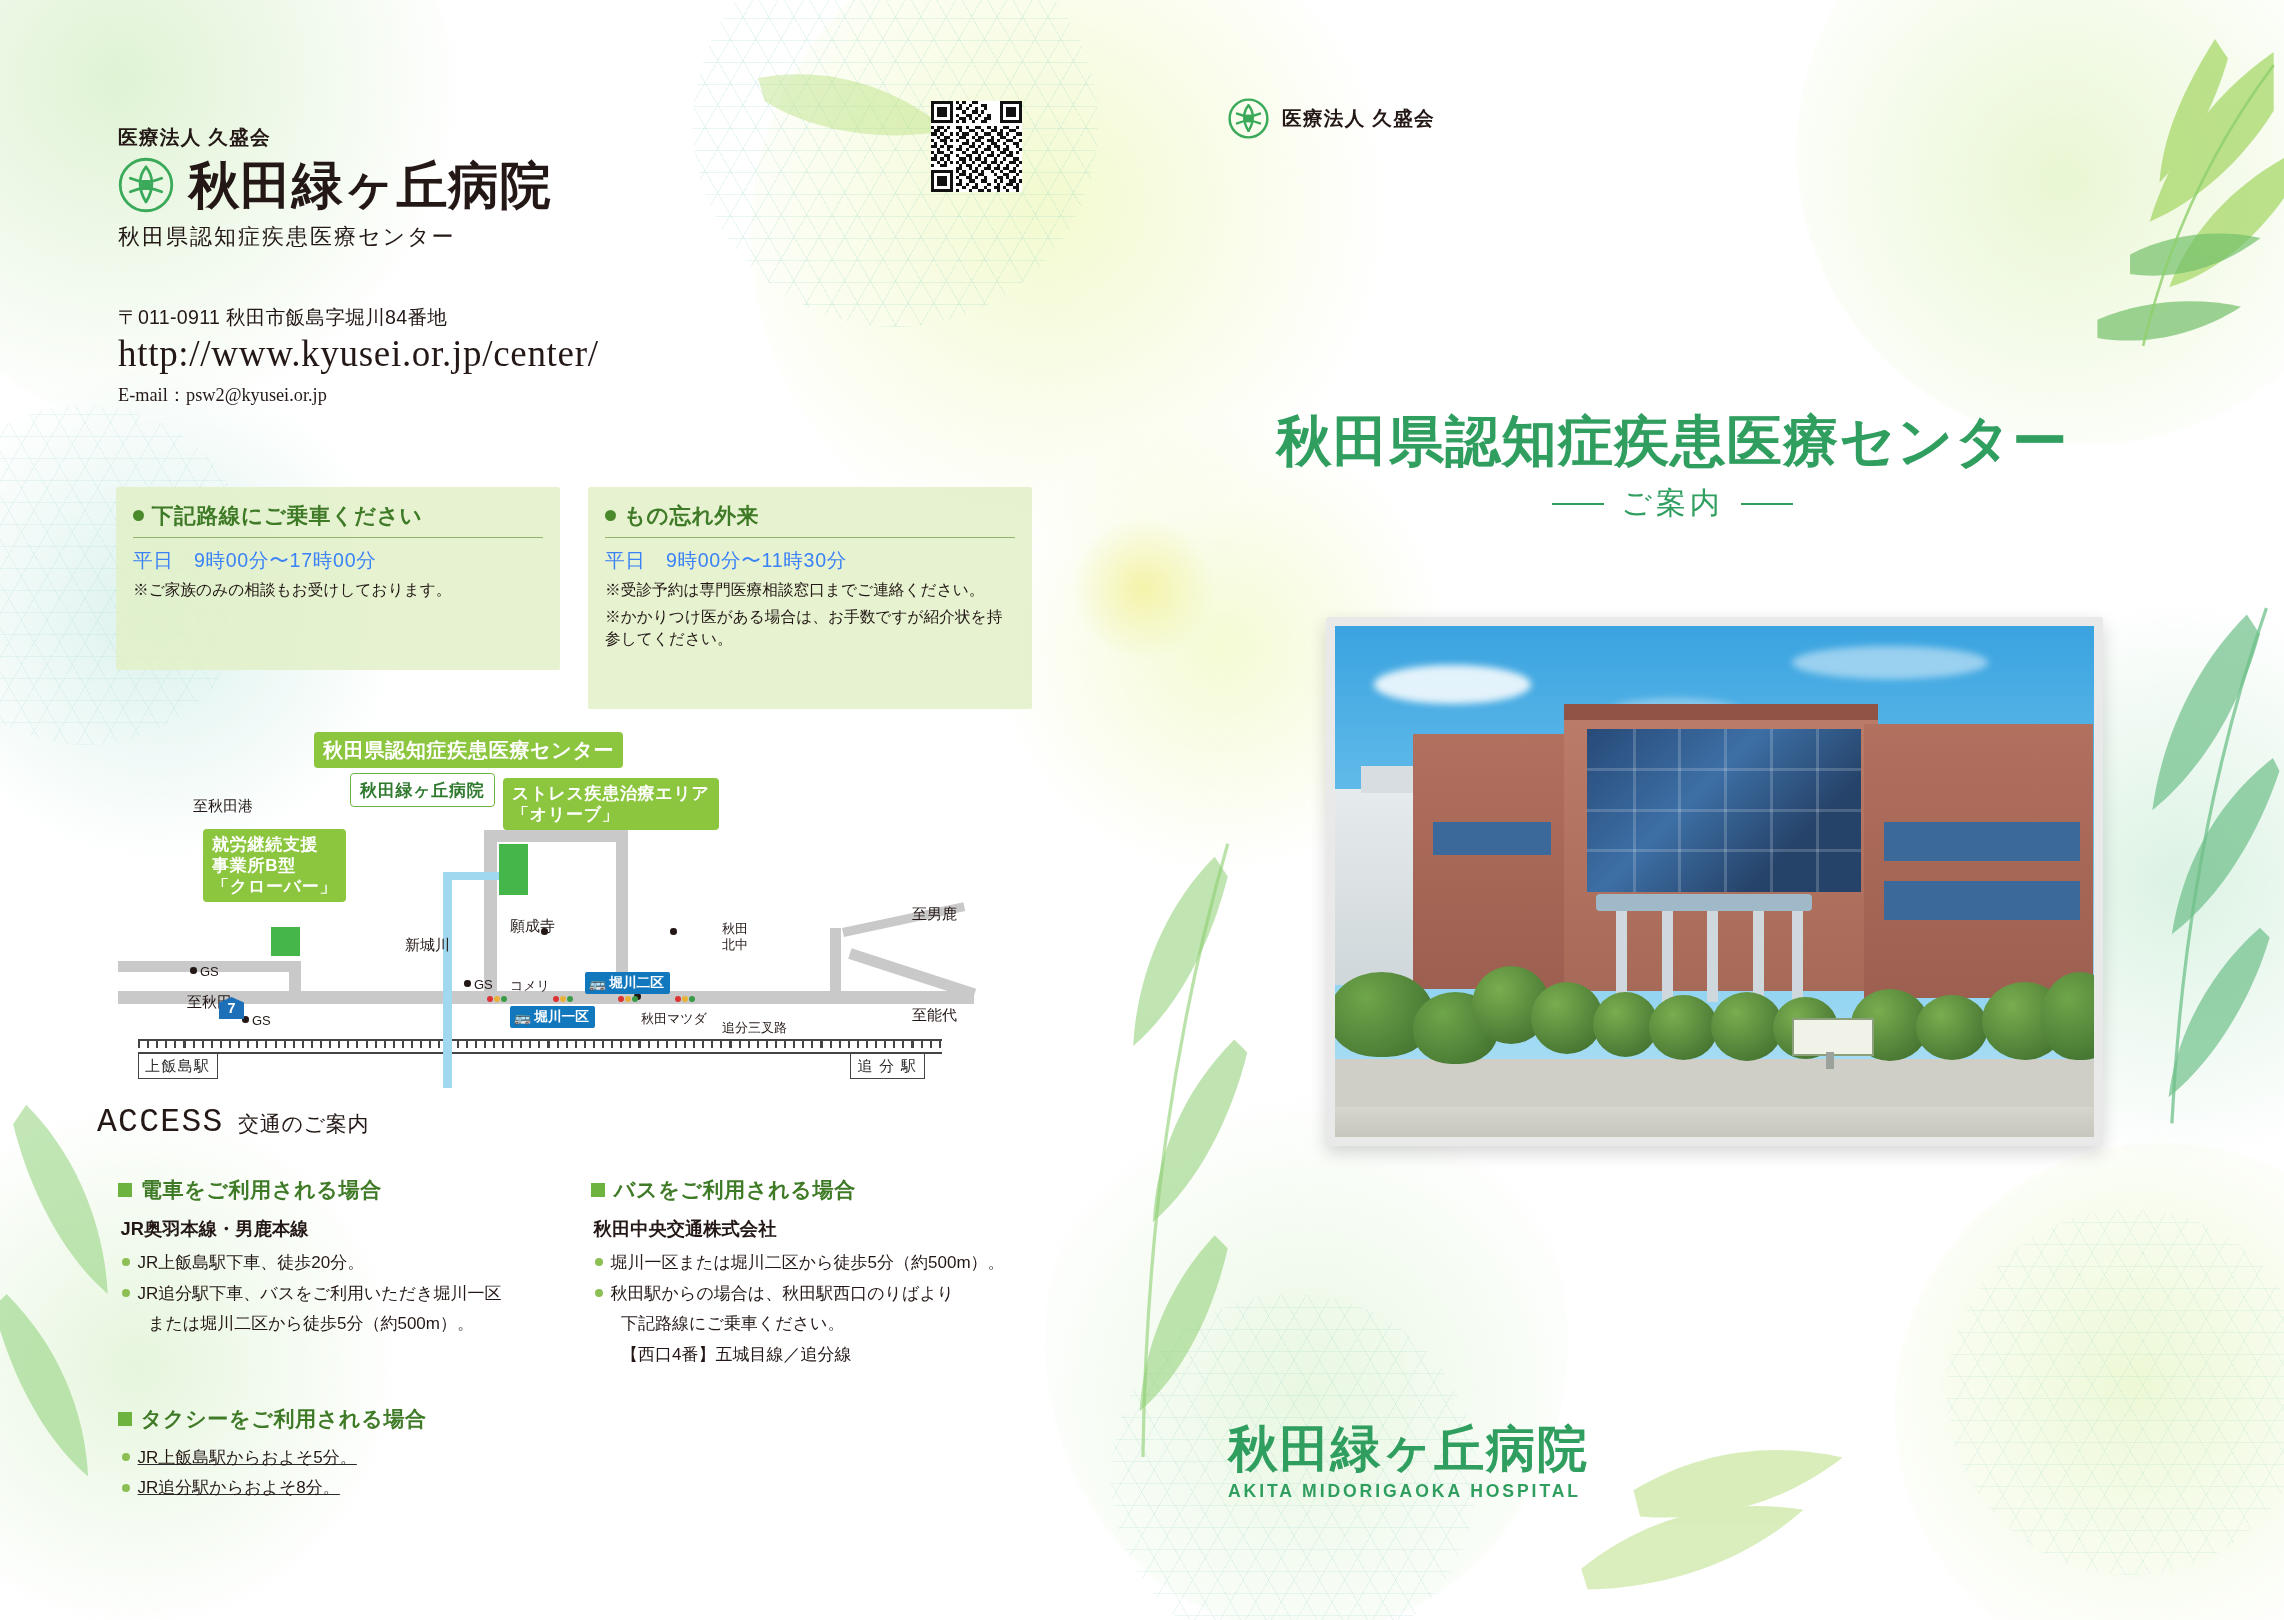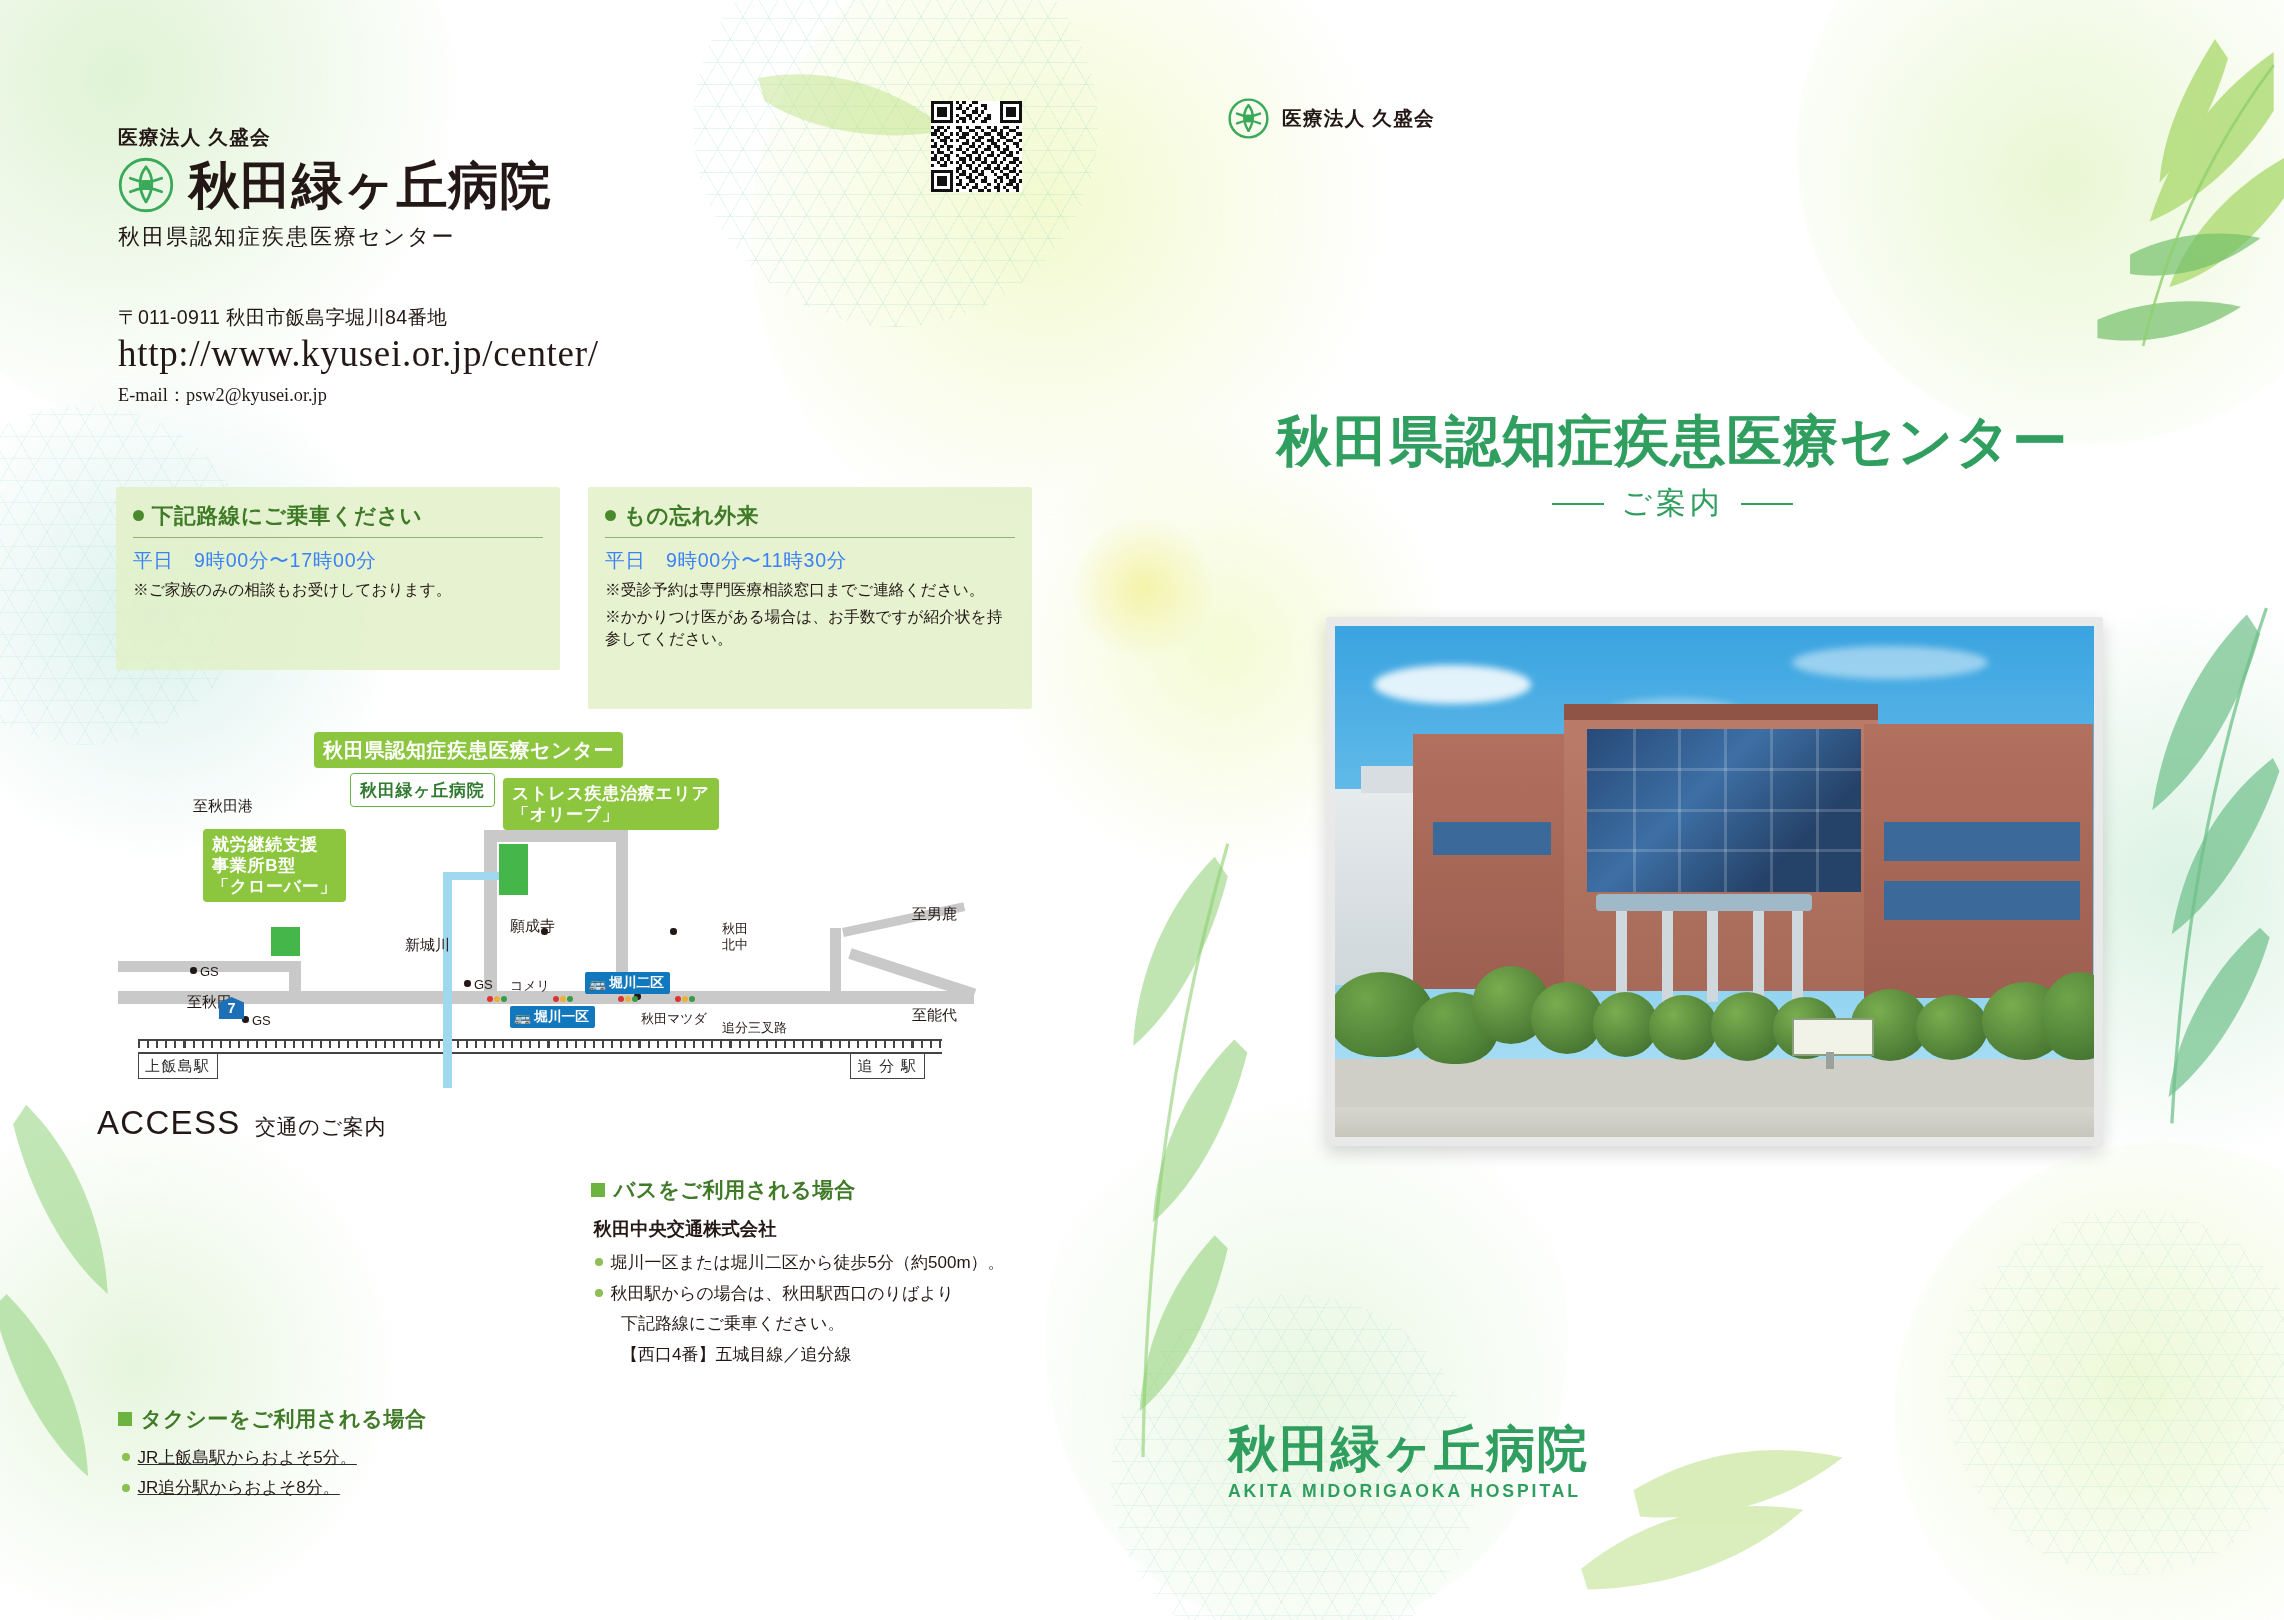--- a/index.html
+++ b/index.html
@@ -99,21 +99,21 @@
   .signal i { width:5.9px; height:5.9px; border-radius:50%; display:block; }
   .bus-pin {
     position:absolute; display:flex; align-items:center; gap:3.3px;
     background:#1278be; color:#fff; font-size:13.7px; font-weight:bold;
     padding:2px 5.9px 2px 3.9px; border-radius:2px; white-space:nowrap;
   }
 
   
   .access-head { position:absolute; left:97px; top:1104px; display:flex; align-items:baseline; gap:14.4px; }
   .access-head .en {
-    font-family:Liberation Sans, sans-serif; font-size:33px; letter-spacing:1.3px; color:#231815;
+    font-family:Liberation Mono, monospace; font-size:33px; letter-spacing:1.3px; color:#231815;
   }
   .access-head .ja { font-size:21px; color:#231815; letter-spacing:0.7px; }
 
   .acc-col { position:absolute; }
   .acc-title {
     font-size:21px; font-weight:bold; color:#3f7a27; letter-spacing:0.7px;
     display:flex; align-items:center; gap:9.1px; margin-bottom:11.8px;
   }
   .sq { width:13.7px; height:13.7px; background:#6cb33f; display:inline-block; }
   .acc-sub { font-size:18.3px; font-weight:bold; color:#231815; margin:0 0 9.1px 2.6px; }
@@ -617,20 +617,32 @@
           <i style="background:#e9b03a"></i>
           <i style="background:#3a9b46"></i>
       </div>
     </div>
 
     <div class="access-head">
       <span class="en">ACCESS</span>
       <span class="ja">交通のご案内</span>
     </div>
 
+    <div class="acc-col" style="left:118px;top:1176px;width:470px;">
+      <div class="acc-title">
+        <span class="sq"></span>
+        <span>電車をご利用される場合</span>
+      </div>
+      <div class="acc-sub">JR奥羽本線・男鹿本線</div>
+      <ul class="acc-list">
+        <li>JR上飯島駅下車、徒歩20分。</li>
+        <li>JR追分駅下車、バスをご利用いただき堀川一区</li>
+        <li class="cont">または堀川二区から徒歩5分（約500m）。</li>
+      </ul>
+    </div>
 
     <div class="acc-col" style="left:591px;top:1176px;width:483px;">
       <div class="acc-title">
         <span class="sq"></span>
         <span>バスをご利用される場合</span>
       </div>
       <div class="acc-sub">秋田中央交通株式会社</div>
       <ul class="acc-list">
         <li>堀川一区または堀川二区から徒歩5分（約500m）。</li>
         <li>秋田駅からの場合は、秋田駅西口のりばより</li>

